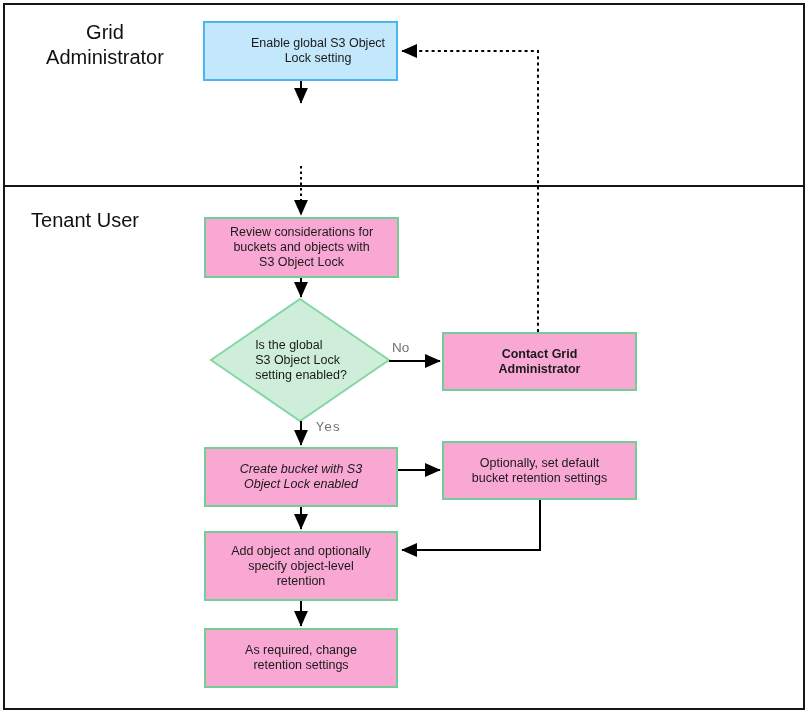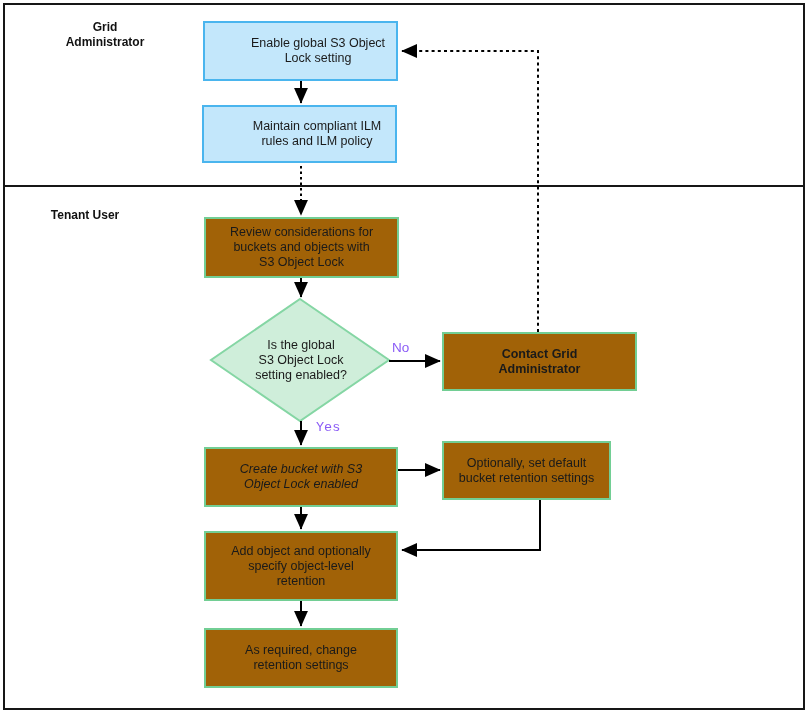--- a/index.html
+++ b/index.html
@@ -22,22 +22,22 @@
     border: 2px solid #161616;
     background: #ffffff;
   }
   svg.wires {
     position: absolute;
     left: 0; top: 0;
     width: 808px; height: 714px;
   }
   .lane-label {
     position: absolute;
-    font-weight: bold;
-    font-size: 12px;
+    font-weight: normal;
+    font-size: 20px;
     line-height: 1.25;
     color: #111111;
     text-align: center;
     white-space: pre-line;
   }
   .node {
     position: absolute;
     display: flex;
     align-items: center;
     justify-content: center;
@@ -48,38 +48,38 @@
     white-space: pre-line;
     box-sizing: border-box;
     padding: 2px 4px;
   }
   .node.blue {
     background: #c3e7fb;
     border: 2px solid #4ab5ee;
     padding-left: 39px;
   }
   .node.green {
-    background: #a16207;
+    background: #f9a8d4;
     border: 2px solid #72ce94;
   }
   .diamond-text {
     position: absolute;
     display: flex;
     align-items: center;
     justify-content: center;
-    text-align: center;
+    text-align: left;
     font-size: 12.5px;
     line-height: 1.2;
     color: #1a1a1a;
     white-space: pre-line;
   }
   .edge-label {
     position: absolute;
     font-size: 13.5px;
-    color: #8b5cf6;
+    color: #737373;
   }
 </style>
 </head>
 <body>
 
 <div id="canvas">
 
   <div class="frame"></div>
 
   <svg class="wires" viewBox="0 0 808 714" xmlns="http://www.w3.org/2000/svg">
@@ -107,38 +107,36 @@
     <path d="M538,332 L538,51 L402,51" fill="none" stroke="#000" stroke-width="2" stroke-dasharray="3,3.2" marker-end="url(#arrow)"></path>
   </svg>
 
   <div class="lane-label" style="left:20px; top:20px; width:170px;">Grid
 Administrator</div>
   <div class="lane-label" style="left:20px; top:208px; width:130px;">Tenant User</div>
 
   <div class="node blue" style="left:203px; top:21px; width:195px; height:60px;">Enable global S3 Object
 Lock setting</div>
 
-  <div class="node blue" style="left:202px; top:105px; width:195px; height:58px;">Maintain compliant ILM
-rules and ILM policy</div>
 
   <div class="node green" style="left:204px; top:217px; width:195px; height:61px;">Review considerations for
 buckets and objects with
 S3 Object Lock</div>
 
   <div class="diamond-text" style="left:221px; top:320px; width:160px; height:80px;">Is the global
 S3 Object Lock
 setting enabled?</div>
 
   <div class="node green" style="left:442px; top:332px; width:195px; height:59px;font-weight:bold;">Contact Grid
 Administrator</div>
 
   <div class="node green" style="left:204px; top:447px; width:194px; height:60px;font-style:italic;">Create bucket with S3
 Object Lock enabled</div>
 
-  <div class="node green" style="left:442px; top:441px; width:169px; height:59px;">Optionally, set default
+  <div class="node green" style="left:442px; top:441px; width:195px; height:59px;">Optionally, set default
 bucket retention settings</div>
 
   <div class="node green" style="left:204px; top:531px; width:194px; height:70px;">Add object and optionally
 specify object-level
 retention</div>
 
   <div class="node green" style="left:204px; top:628px; width:194px; height:60px;">As required, change
 retention settings</div>
 
   <div class="edge-label" style="left:392px; top:340px;">No</div>

